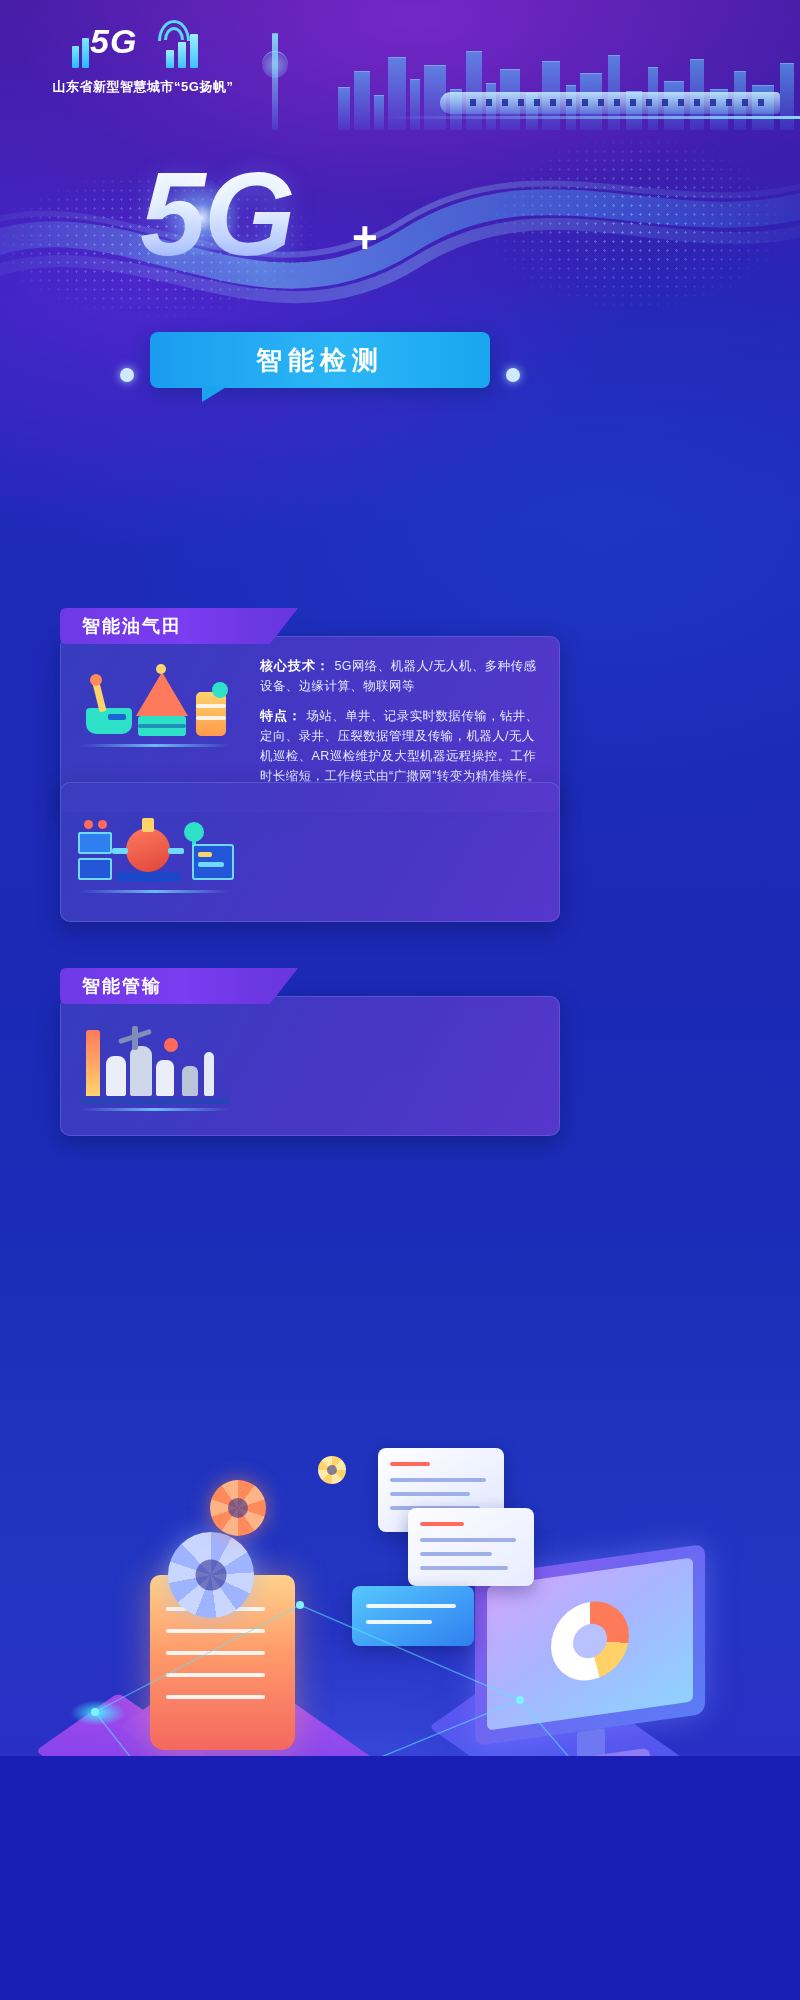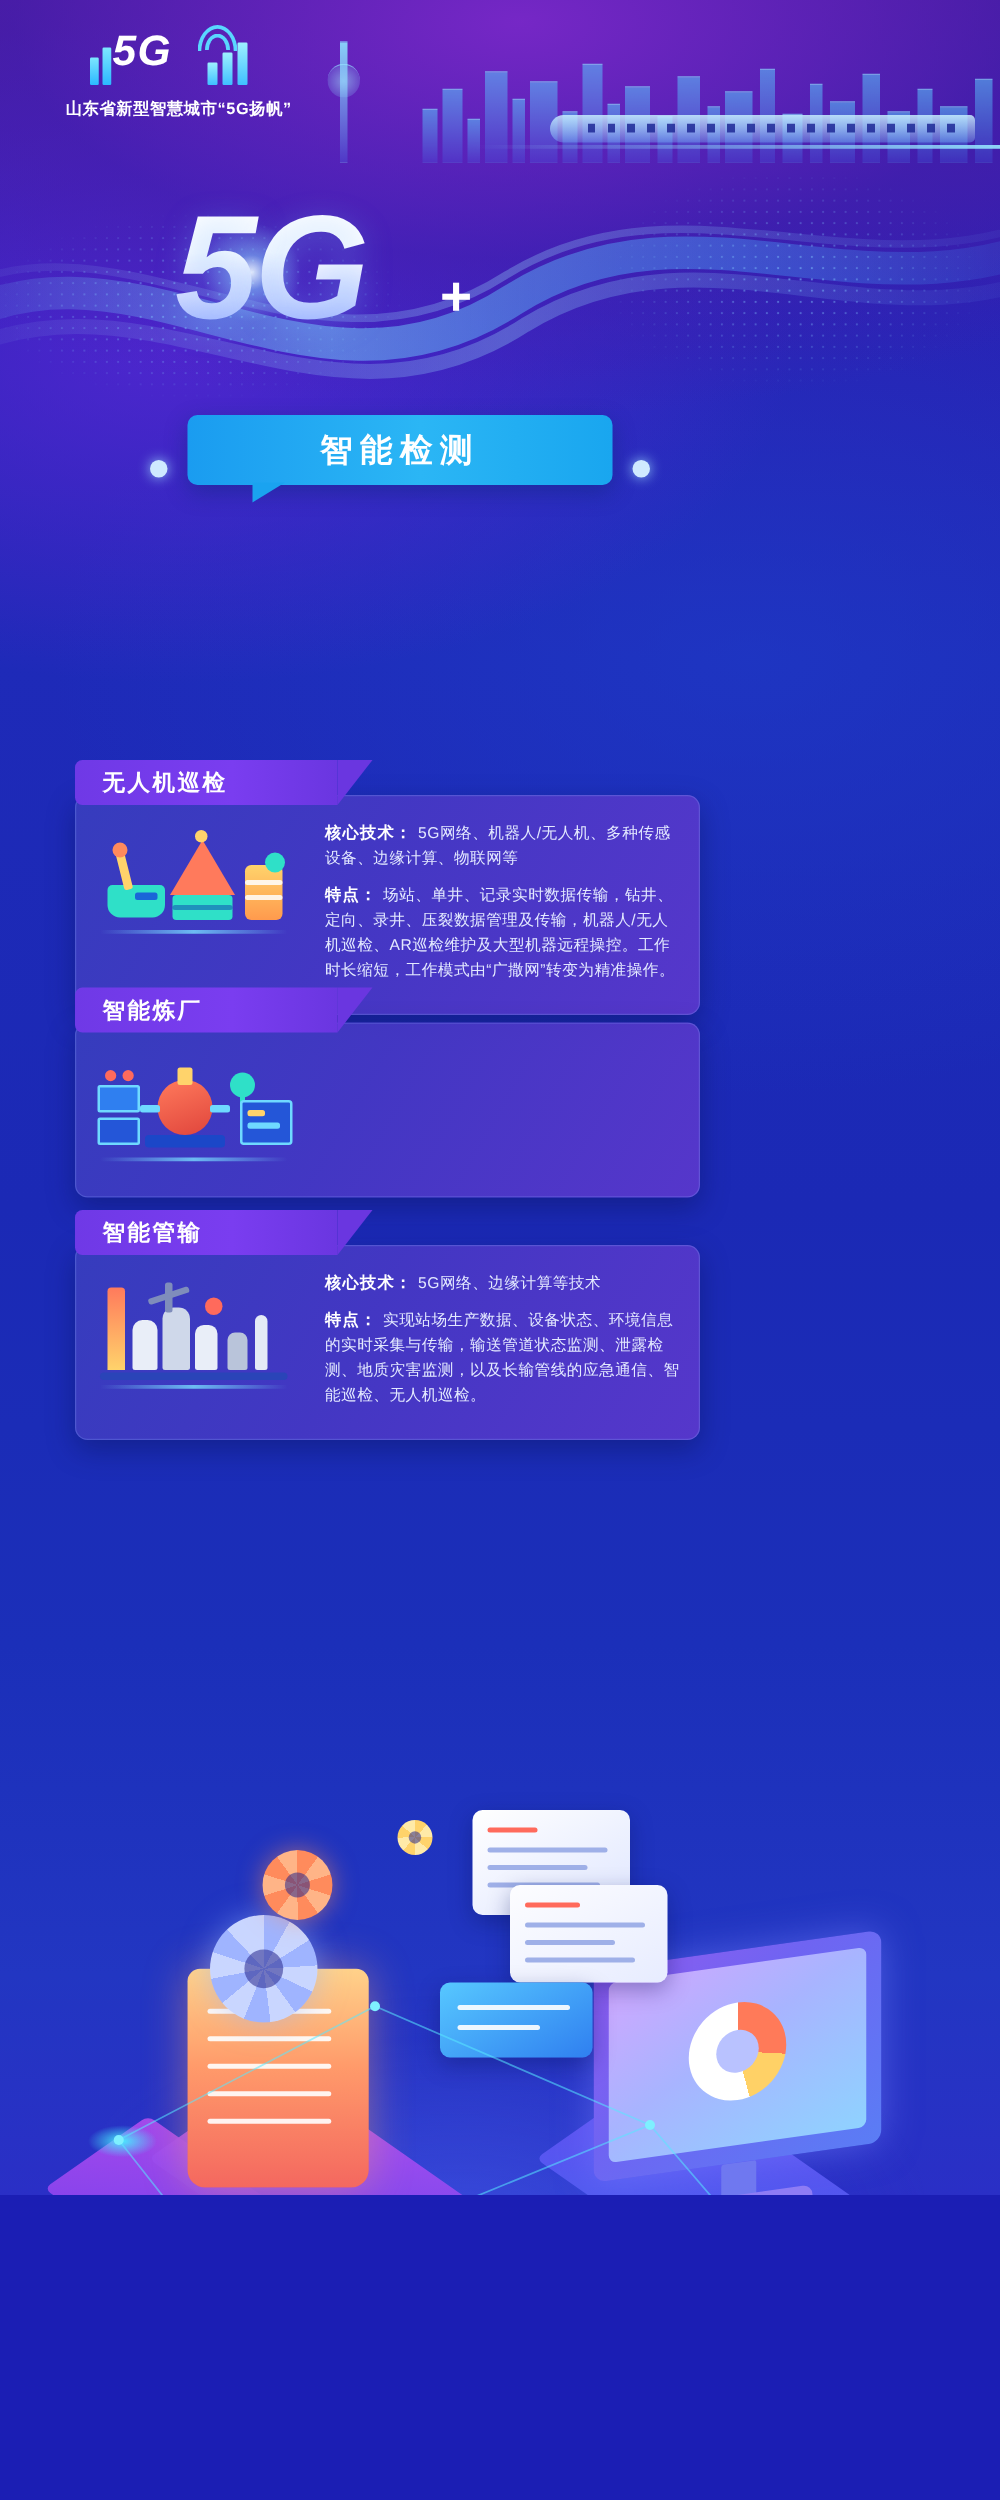--- a/index.html
+++ b/index.html
@@ -502,21 +502,21 @@
   <div class="intro-wrap">
     <div class="intro-ribbon">
       <span class="ribbon-dot l"></span>
       <span class="ribbon-dot r"></span>
       <span class="intro-title">智能检测</span>
     </div>
   </div>
 
   <div class="section" style="top:608px;">
     <div class="sec-tab">
-      <span class="sec-tab-label">无人机巡检</span>
+      <span class="sec-tab-label">智能油气田</span>
     </div>
     <div class="sec-body">
       <div class="sec-illus">
 
         <div class="il il-rect" style="left:14px; top:56px; width:46px; height:26px; background:#2fe0c8; border-radius:4px 4px 10px 10px;"></div>
         <div class="il il-rect" style="left:24px; top:30px; width:7px; height:30px; background:#ffd36b; transform:rotate(-14deg);"></div>
         <div class="il il-circ" style="left:18px; top:22px; width:12px; height:12px; background:#ff8a5c;"></div>
         <div class="il il-rect" style="left:36px; top:62px; width:18px; height:6px; background:#1a66d8;"></div>
 
         <div class="il" style="left:64px; top:20px; width:0; height:0; border-left:26px solid transparent; border-right:26px solid transparent; border-bottom:44px solid #ff7a5c;"></div>
@@ -537,23 +537,20 @@
         </div>
         <div class="kv kv-inline">
           <span class="kv-label">特点：</span>
           <span class="kv-value">场站、单井、记录实时数据传输，钻井、定向、录井、压裂数据管理及传输，机器人/无人机巡检、AR巡检维护及大型机器远程操控。工作时长缩短，工作模式由“广撒网”转变为精准操作。</span>
         </div>
       </div>
     </div>
   </div>
 
   <div class="section" style="top:790px;">
-    <div class="sec-tab">
-      <span class="sec-tab-label">智能炼厂</span>
-    </div>
     <div class="sec-body">
       <div class="sec-illus">
         <div class="il il-rect" style="left:6px;  top:34px; width:34px; height:22px; background:#2f7ff0; border:2px solid #6fd9ff; box-sizing:border-box;"></div>
         <div class="il il-circ" style="left:12px; top:22px; width:9px; height:9px; background:#ff6a5c;"></div>
         <div class="il il-circ" style="left:26px; top:22px; width:9px; height:9px; background:#ff6a5c;"></div>
         <div class="il il-rect" style="left:6px;  top:60px; width:34px; height:22px; background:#2456d8; border:2px solid #6fd9ff; box-sizing:border-box;"></div>
 
         <div class="il il-circ" style="left:54px; top:30px; width:44px; height:44px; background:linear-gradient(160deg,#ff7a5c,#e0453c);"></div>
         <div class="il il-rect" style="left:70px; top:20px; width:12px; height:14px; background:#ffd36b;"></div>
         <div class="il il-rect" style="left:44px; top:74px; width:64px; height:10px; background:#1b47c8; border-radius:3px;"></div>
@@ -580,30 +577,20 @@
         <div class="il il-rect" style="left:34px; top:44px; width:20px; height:40px; background:#e9eef8; border-radius:8px 8px 2px 2px;"></div>
         <div class="il il-rect" style="left:58px; top:34px; width:22px; height:50px; background:#cfd8ea; border-radius:9px 9px 2px 2px;"></div>
         <div class="il il-rect" style="left:84px; top:48px; width:18px; height:36px; background:#e9eef8; border-radius:7px 7px 2px 2px;"></div>
         <div class="il il-rect" style="left:60px; top:14px; width:6px; height:24px; background:#7f8dbb;"></div>
         <div class="il il-rect" style="left:46px; top:22px; width:34px; height:5px; background:#7f8dbb; transform:rotate(-18deg);"></div>
         <div class="il il-circ" style="left:92px; top:26px; width:14px; height:14px; background:#ff6a5c;"></div>
         <div class="il il-rect" style="left:110px; top:54px; width:16px; height:30px; background:#b9c4da; border-radius:6px 6px 2px 2px;"></div>
         <div class="il il-rect" style="left:132px; top:40px; width:10px; height:44px; background:#e4eaf6; border-radius:5px 5px 2px 2px;"></div>
         <div class="il il-rect" style="left:8px;  top:86px; width:150px; height:6px; background:#2a44b8; border-radius:3px;"></div>
         <div class="il il-rect" style="left:8px;  top:96px; width:150px; height:3px; background:linear-gradient(90deg,rgba(120,220,255,0),rgba(120,220,255,.8),rgba(120,220,255,0));"></div>
-      </div>
-      <div class="sec-text">
-        <div class="kv kv-inline">
-          <span class="kv-label">核心技术：</span>
-          <span class="kv-value">5G网络、边缘计算等技术</span>
-        </div>
-        <div class="kv kv-inline">
-          <span class="kv-label">特点：</span>
-          <span class="kv-value">实现站场生产数据、设备状态、环境信息的实时采集与传输，输送管道状态监测、泄露检测、地质灾害监测，以及长输管线的应急通信、智能巡检、无人机巡检。</span>
-        </div>
       </div>
     </div>
   </div>
 
   <div class="scene">
 
     <div class="glow" style="left:60px; top:180px; width:680px; height:380px; background:radial-gradient(ellipse at 45% 60%, rgba(80,120,255,0.45) 0%, rgba(50,60,200,0.12) 55%, rgba(30,40,180,0) 75%);"></div>
 
     <div class="plat" style="left:60px; top:330px; background:linear-gradient(140deg,#b14cf0,#6a3df0); opacity:.9;"></div>
     <div class="plat" style="left:150px; top:300px; width:250px; height:126px; background:linear-gradient(140deg,#c052f5,#5a3fe8); opacity:.92;"></div>

